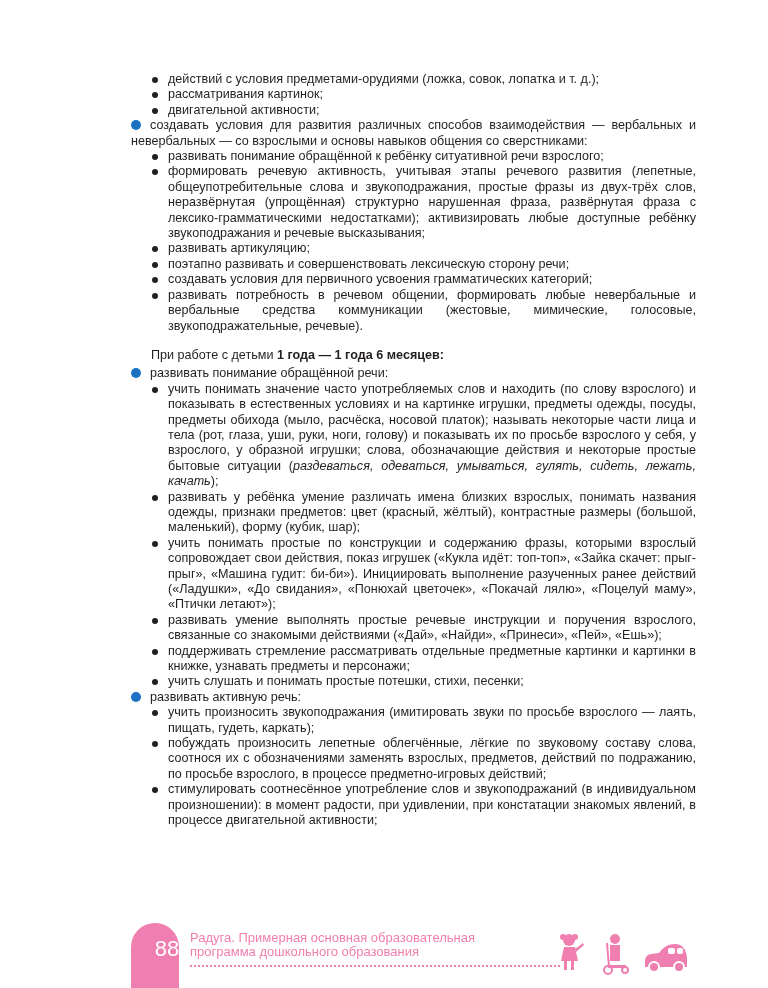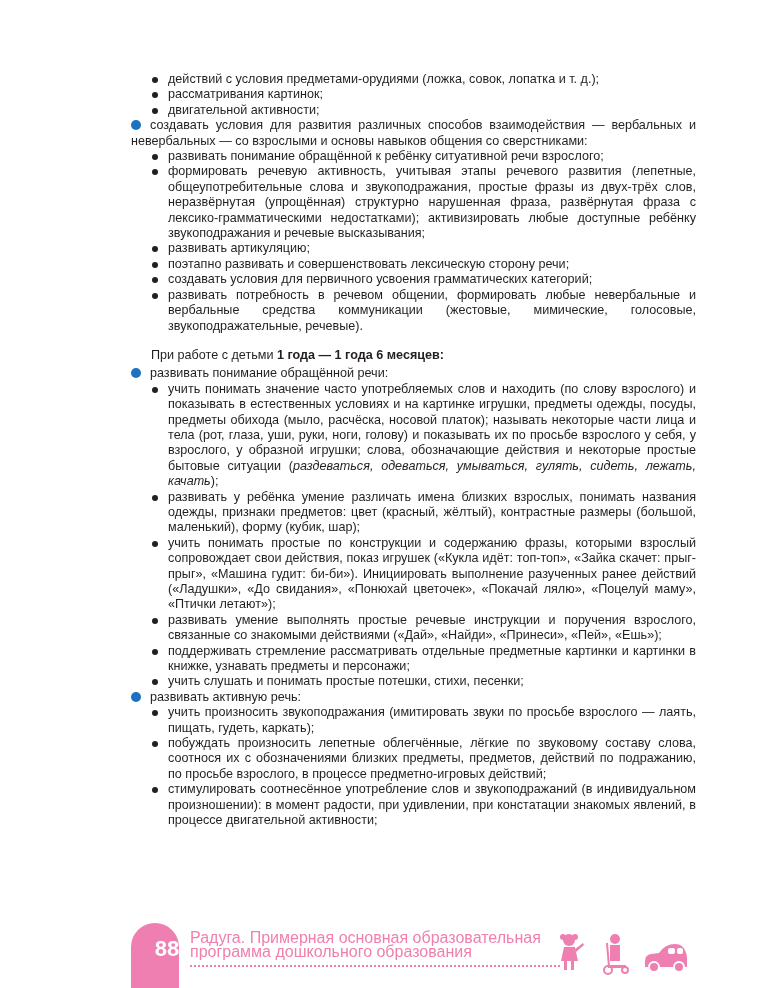--- a/index.html
+++ b/index.html
@@ -12,22 +12,22 @@
             margin-right: 9px; vertical-align: -1px; }
   .l2 { position: relative; padding-left: 37px; text-align: justify; }
   .l2-dot { position: absolute; left: 21px; top: 5px; width: 6px; height: 6px; border-radius: 50%; background: #231f20; }
   .para { padding-left: 20px; margin-top: 14px; margin-bottom: 3px; }
   .para b { font-weight: bold; }
   i { font-style: italic; }
   .footer { position: absolute; left: 0; top: 923px; width: 768px; height: 65px; }
   .pg-tab { position: absolute; left: 131px; top: 0; width: 48px; height: 65px; background: #ef7fb0;
             border-radius: 24px 24px 0 0; }
   .pg-num { position: absolute; left: 131px; top: 13px; width: 72px; text-align: center; color: #fff;
-            font-weight: bold; font-size: 22px; }
-  .ft-text { position: absolute; left: 190px; top: 8px; color: #f07fae; font-size: 16px; line-height: 14px; }
+            font-weight: normal; font-size: 22px; }
+  .ft-text { position: absolute; left: 190px; top: 8px; color: #f07fae; font-size: 13px; line-height: 14px; }
   .ft-dots { position: absolute; left: 190px; top: 42px; width: 370px; border-top: 2px dotted #f07fae; }
   .ft-icons { position: absolute; left: 558px; top: 10px; }
   .ft-icon { position: absolute; }
 </style>
 </head>
 <body>
 
 <div class="page">
   <div id="list-top">
       <div class="l2"><span class="l2-dot"></span><span>действий с условия предметами-орудиями (ложка, совок, лопатка и т. д.);</span></div>
@@ -53,21 +53,21 @@
       <div class="l2"><span class="l2-dot"></span><span>учить понимать значение часто употребляемых слов и находить (по слову взрослого) и показывать в естественных условиях и на картинке игрушки, предметы одежды, посуды, предметы обихода (мыло, расчёска, носовой платок); называть некоторые части лица и тела (рот, глаза, уши, руки, ноги, голову) и показывать их по просьбе взрослого у себя, у взрослого, у образной игрушки; слова, обозначающие действия и некоторые простые бытовые ситуации (</span><i>раздеваться, одеваться, умываться, гулять, сидеть, лежать, качать</i><span>);</span></div>
       <div class="l2"><span class="l2-dot"></span><span>развивать у ребёнка умение различать имена близких взрослых, понимать названия одежды, признаки предметов: цвет (красный, жёлтый), контрастные размеры (большой, маленький), форму (кубик, шар);</span></div>
       <div class="l2"><span class="l2-dot"></span><span>учить понимать простые по конструкции и содержанию фразы, которыми взрослый сопровождает свои действия, показ игрушек («Кукла идёт: топ-топ», «Зайка скачет: прыг-прыг», «Машина гудит: би-би»). Инициировать выполнение разученных ранее действий («Ладушки», «До свидания», «Понюхай цветочек», «Покачай лялю», «Поцелуй маму», «Птички летают»);</span></div>
       <div class="l2"><span class="l2-dot"></span><span>развивать умение выполнять простые речевые инструкции и поручения взрослого, связанные со знакомыми действиями («Дай», «Найди», «Принеси», «Пей», «Ешь»);</span></div>
       <div class="l2"><span class="l2-dot"></span><span>поддерживать стремление рассматривать отдельные предметные картинки и картинки в книжке, узнавать предметы и персонажи;</span></div>
       <div class="l2"><span class="l2-dot"></span><span>учить слушать и понимать простые потешки, стихи, песенки;</span></div>
       <div class="l1">
         <span class="hang"><span class="l1-dot"></span><span>развивать активную речь:</span></span>
       </div>
       <div class="l2"><span class="l2-dot"></span><span>учить произносить звукоподражания (имитировать звуки по просьбе взрослого — лаять, пищать, гудеть, каркать);</span></div>
-      <div class="l2"><span class="l2-dot"></span><span>побуждать произносить лепетные облегчённые, лёгкие по звуковому составу слова, соотнося их с обозначениями близких предметы, предметов, действий по подражанию, по просьбе взрослого, в процессе предметно-игровых действий;</span></div>
+      <div class="l2"><span class="l2-dot"></span><span>побуждать произносить лепетные облегчённые, лёгкие по звуковому составу слова, соотнося их с обозначениями заменять взрослых, предметов, действий по подражанию, по просьбе взрослого, в процессе предметно-игровых действий;</span></div>
       <div class="l2"><span class="l2-dot"></span><span>стимулировать соотнесённое употребление слов и звукоподражаний (в индивидуальном произношении): в момент радости, при удивлении, при констатации знакомых явлений, в процессе двигательной активности;</span></div>
     </div>
 </div>
 
 <div class="footer">
   <div class="pg-tab"></div>
   <div class="pg-num">88</div>
   <div class="ft-text">
     <div>Радуга. Примерная основная образовательная</div>
     <div>программа дошкольного образования</div>

